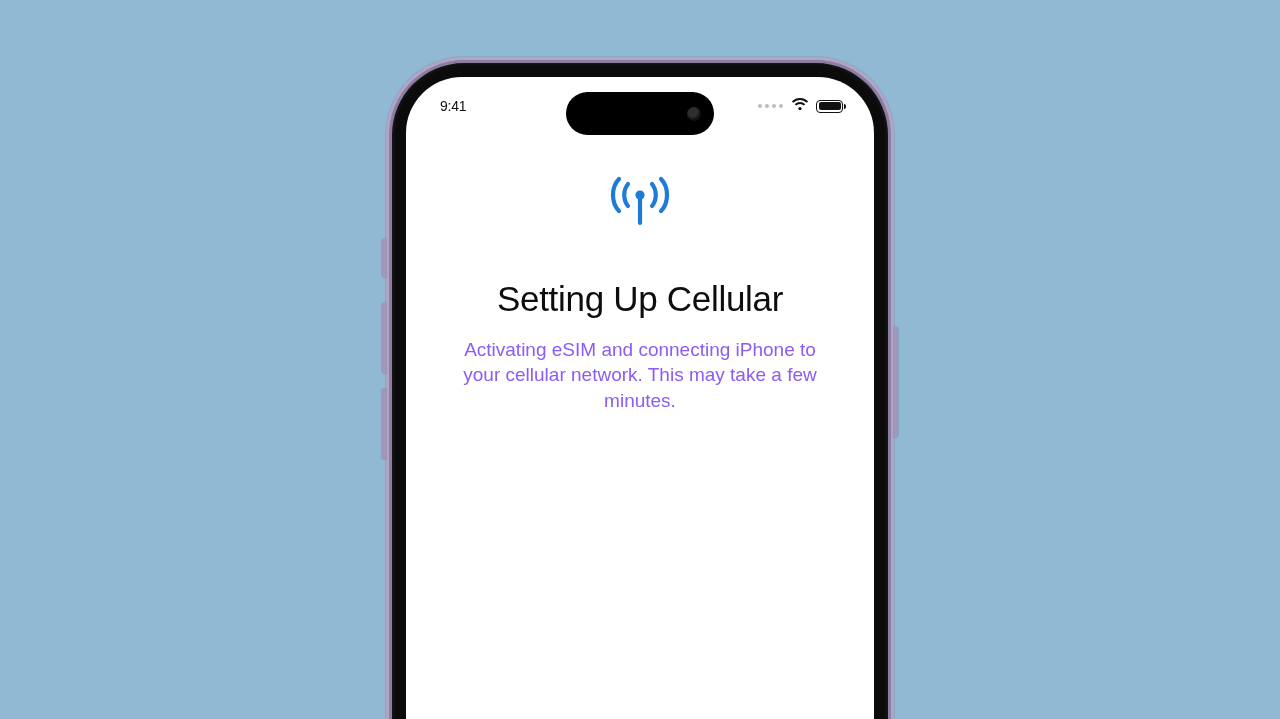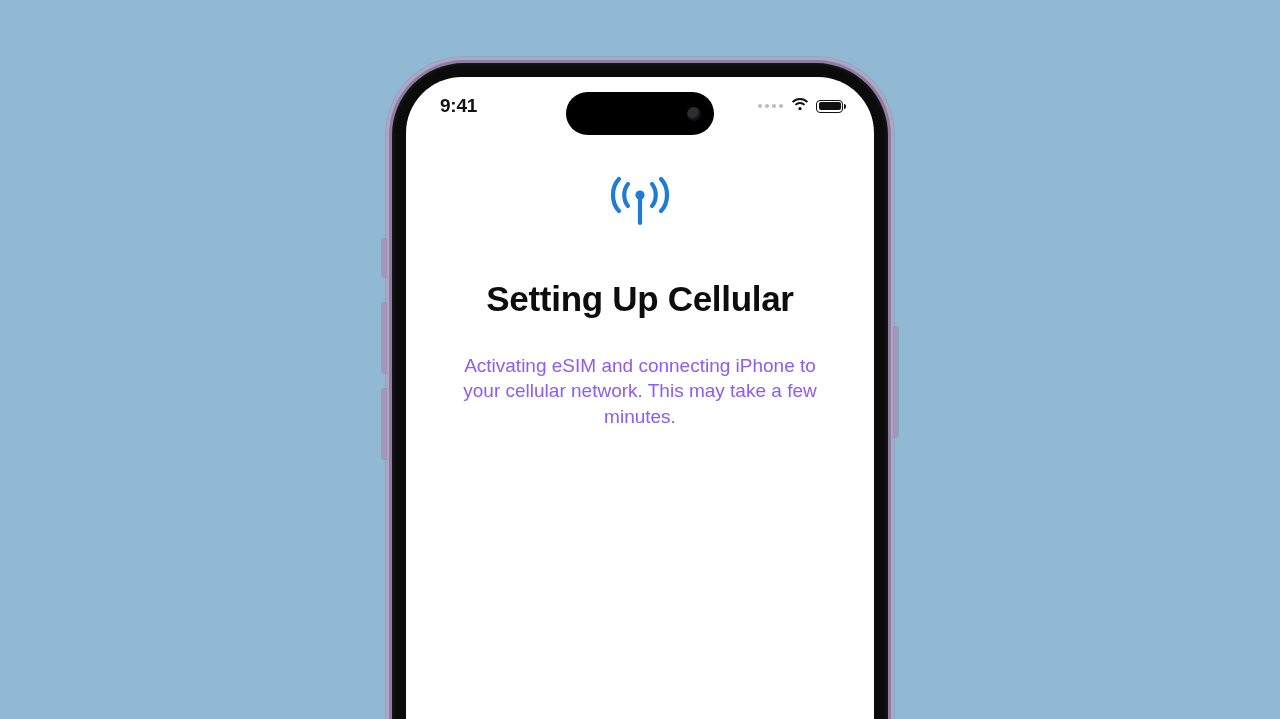--- a/index.html
+++ b/index.html
@@ -103,22 +103,22 @@
       display: flex;
       align-items: center;
       padding: 0 28px 0 34px;
     }
     .status-left {
       flex: 1;
       display: flex;
       align-items: center;
     }
     .status-time {
-      font-size: 19px;
-      font-weight: 700;
+      font-size: 14px;
+      font-weight: 400;
       letter-spacing: -0.2px;
       color: #111;
     }
     .status-right {
       flex: 1;
       display: flex;
       align-items: center;
       justify-content: flex-end;
       gap: 6px;
     }
@@ -173,24 +173,24 @@
       flex-direction: column;
       align-items: center;
       padding: 0 24px;
       text-align: center;
     }
     .hero-icon {
       margin-bottom: 48px;
     }
     .title {
       font-size: 35px;
-      font-weight: 700;
+      font-weight: 400;
       letter-spacing: -0.3px;
       color: #0d0d0d;
-      margin-bottom: 34px;
+      margin-bottom: 18px;
       font-family: -apple-system, "SF Pro Display", "Helvetica Neue", Arial, sans-serif;
     }
     .body-text {
       font-size: 19px;
       line-height: 1.33;
       color: #8b5cf6;
       max-width: 380px;
     }
   </style>
 </head>

